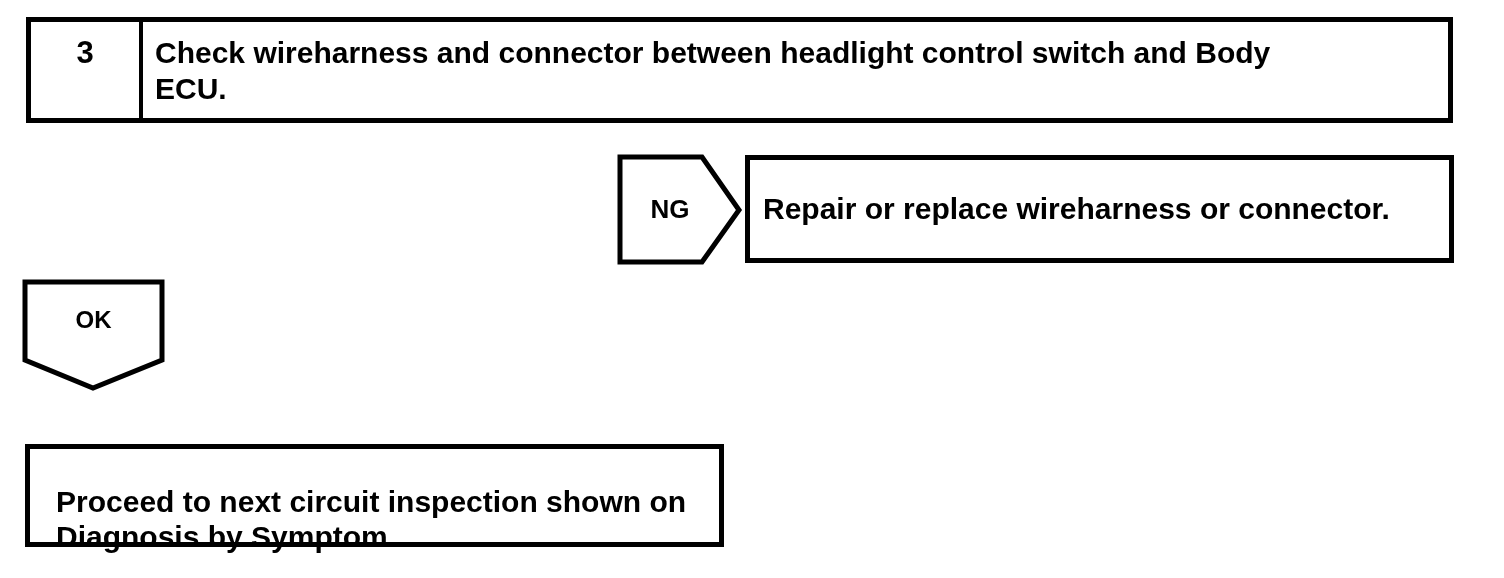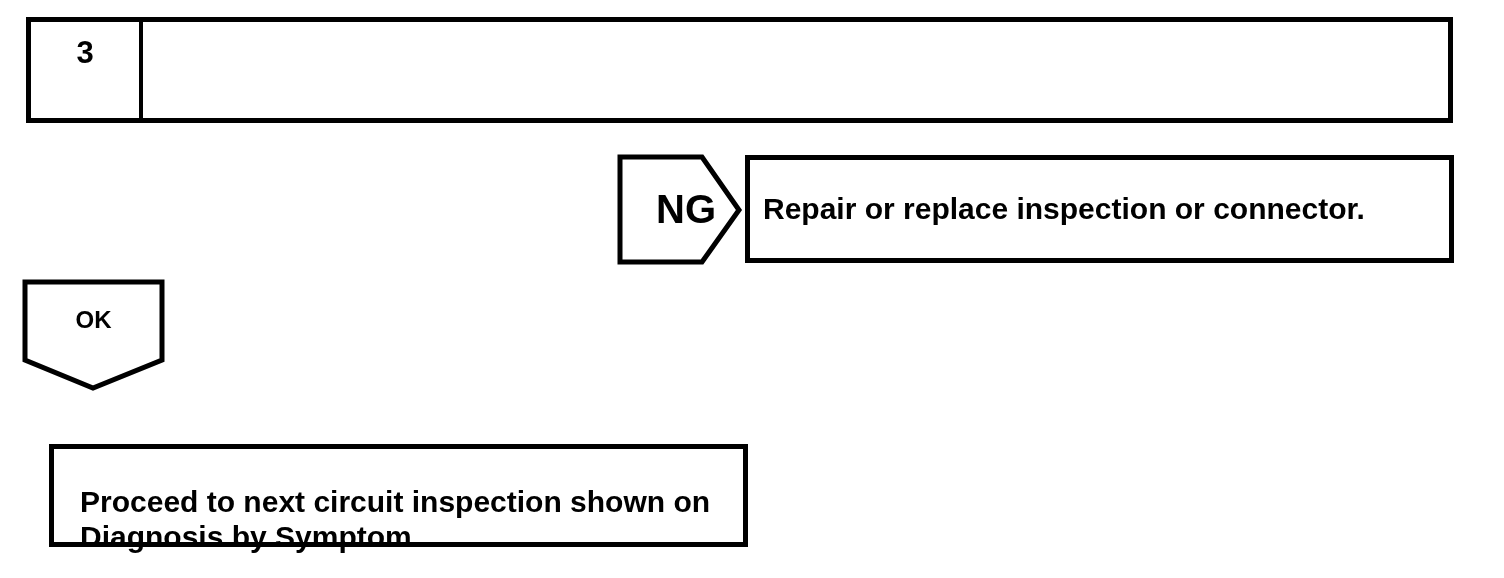--- a/index.html
+++ b/index.html
@@ -52,28 +52,28 @@
     white-space: pre-line;
   }
   
   .ng-shape {
     position: absolute;
     left: 617px;
     top: 151px;
   }
   .ng-label {
     position: absolute;
-    left: 638px;
+    left: 622px;
     top: 157px;
     width: 96px;
     height: 105px;
     display: flex;
     align-items: center;
     justify-content: center;
-    font-size: 40px;
+    font-size: 26px;
   }
   .ng-box {
     left: 745px;
     top: 155px;
     width: 709px;
     height: 108px;
     display: flex;
     align-items: center;
     padding-left: 13px;
     font-size: 30px;
@@ -98,39 +98,40 @@
   }
   .proceed-box {
     left: 25px;
     top: 444px;
     width: 699px;
     height: 103px;
     padding: 0 10px 0 26px;
     font-size: 30px;
     line-height: 35px;
     white-space: pre-line;
-    margin-left: 24px;
   }
 </style>
 </head>
 <body>
 
 <div class="canvas">
 
   <div class="box step-box">
     <div class="step-number-cell">3</div>
+    <div class="step-text">Check wireharness and connector between headlight control switch and Body
+ECU.</div>
   </div>
 
   <svg class="ng-shape" width="128" height="117" viewBox="0 0 128 117">
     <polygon points="3,6 85,6 122,59 85,111 3,111" fill="#ffffff" stroke="#000000" stroke-width="5" stroke-linejoin="miter"></polygon>
   </svg>
   <div class="ng-label">NG</div>
 
   <div class="box ng-box">
-    <span>Repair or replace inspection or connector.</span>
+    <span>Repair or replace wireharness or connector.</span>
   </div>
 
   <svg class="ok-shape" width="145" height="115" viewBox="0 0 145 115">
     <polygon points="3,3 140,3 140,81 71,109 3,81" fill="#ffffff" stroke="#000000" stroke-width="5" stroke-linejoin="miter"></polygon>
   </svg>
   <div class="ok-label">OK</div>
 
   <div class="box proceed-box">
     <span>Proceed to next circuit inspection shown on
 Diagnosis by Symptom.</span>

